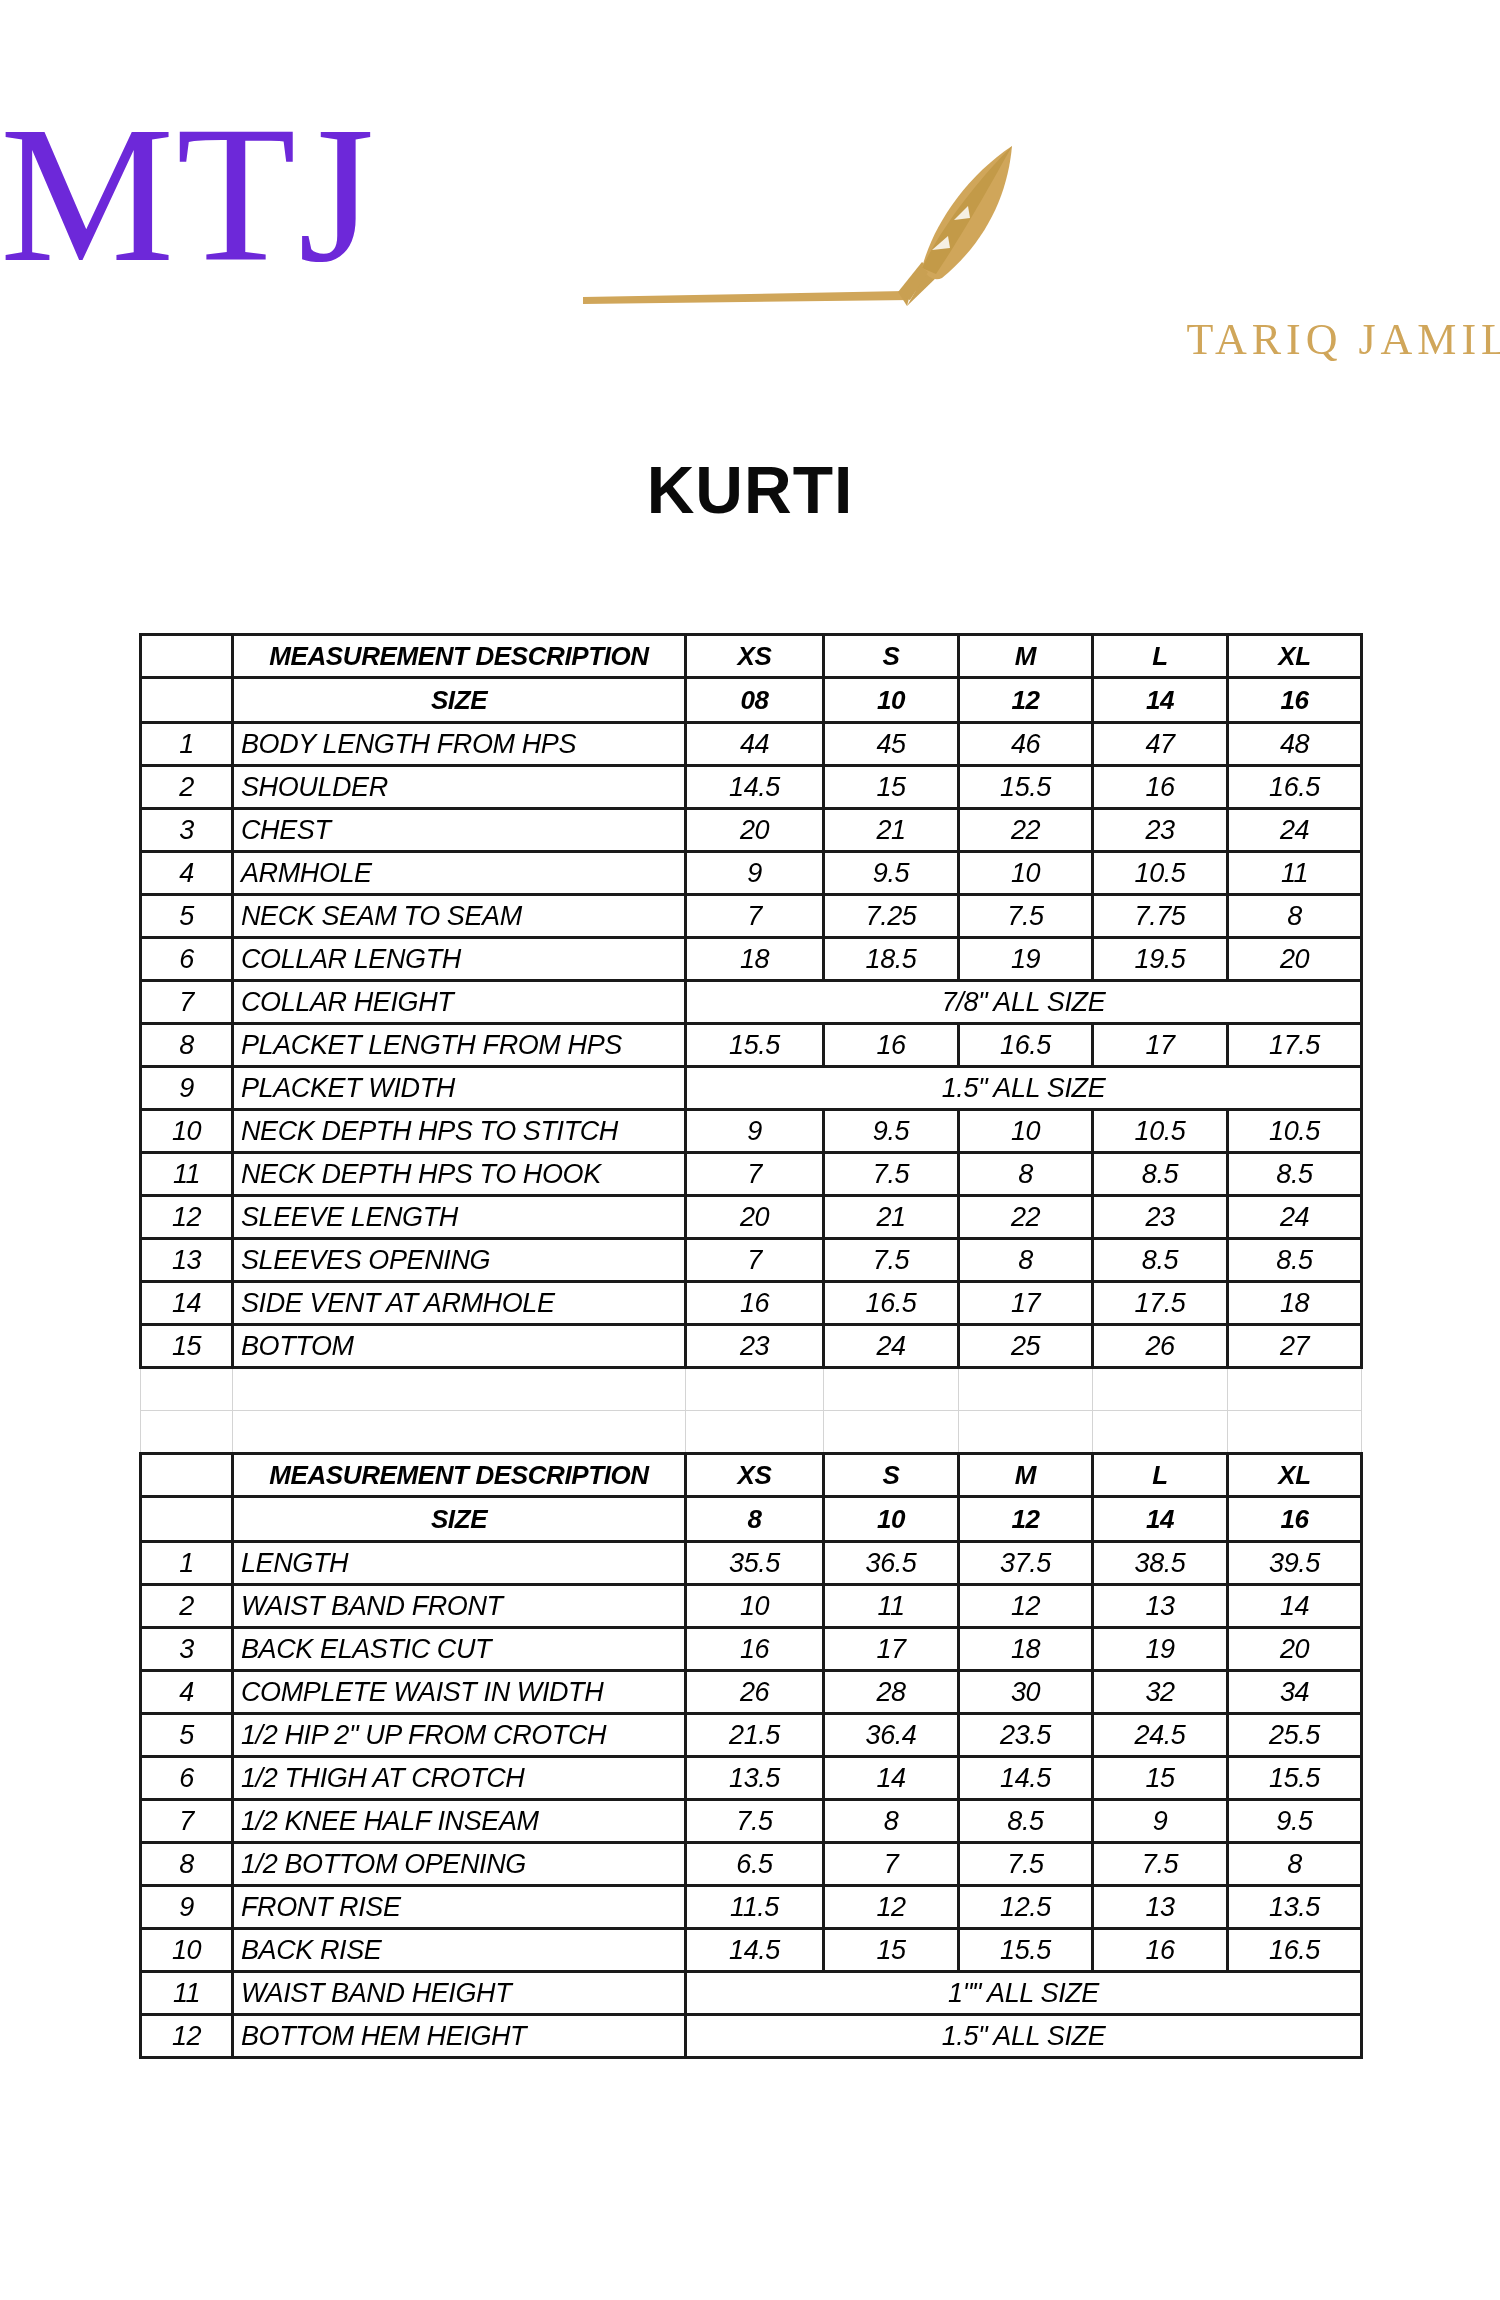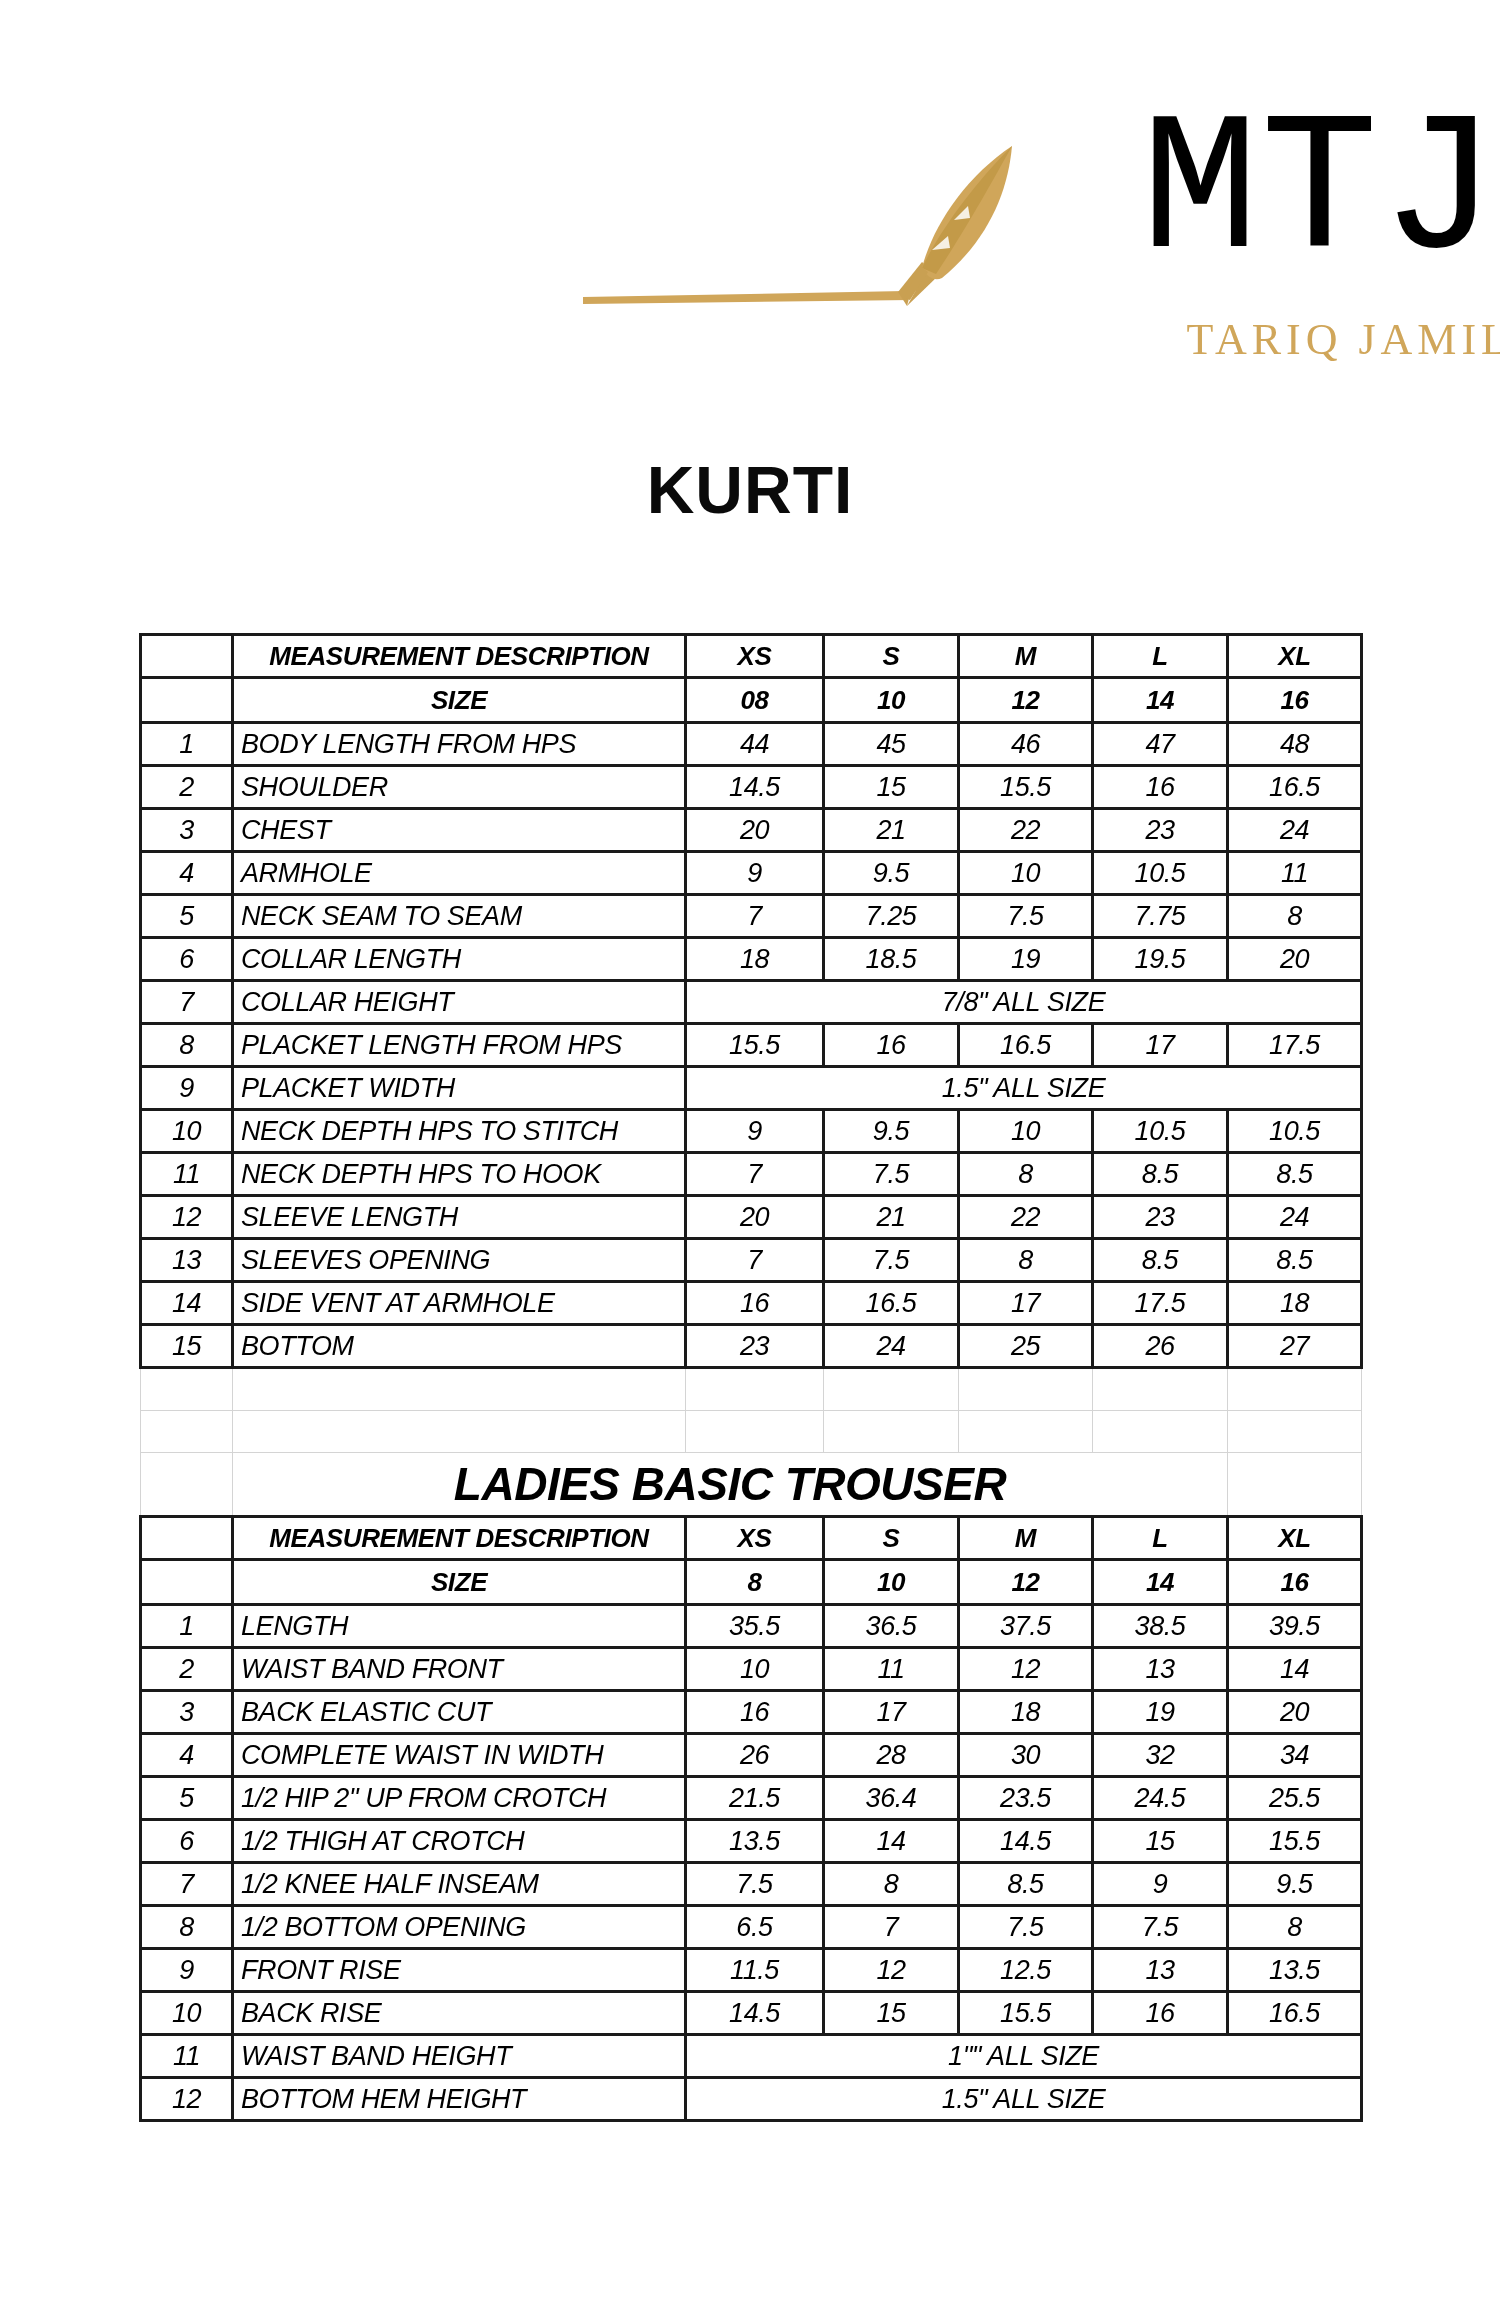--- a/index.html
+++ b/index.html
@@ -4,22 +4,22 @@
 <style>
   html,body { margin:0; padding:0; }
   body {
     width:1500px; height:2300px; position:relative; background:#ffffff;
     font-family:"Liberation Sans", sans-serif; color:#000;
     overflow:hidden;
   }
   
   .monogram {
     position:absolute; top:96px; left:0; width:100%;
-    text-align:right; font-family:Liberation Mono, monospace;
-    font-size:196px; line-height:1; color:#000000; letter-spacing:2px;
+    text-align:left; font-family:Liberation Serif, serif;
+    font-size:196px; line-height:1; color:#6d28d9; letter-spacing:2px;
   }
   .logo-art { position:absolute; left:560px; top:140px; }
   .brand {
     position:absolute; top:314px; left:0; width:100%;
     text-align:right; font-family:"Liberation Serif", serif;
     font-size:44px; letter-spacing:5px; color:#D0A65A;padding-left:13px;
   }
   .page-title {
     position:absolute; top:452px; left:0; width:100%;
     text-align:center; font-size:66px; font-weight:bold; letter-spacing:1px; color:#0a0a0a;
@@ -348,25 +348,20 @@
     <tr class="lightrow">
       <td></td>
         <td></td>
         <td></td>
       <td></td>
         <td></td>
         <td></td>
         <td></td>
     </tr>
 
-    <tr class="titlerow">
-      <td></td>
-      <td class="title" colspan="5">LADIES BASIC TROUSER</td>
-      <td></td>
-    </tr>
 
     <tr class="hdr">
       <td class="num"></td>
       <td>MEASUREMENT DESCRIPTION</td>
 
         <td>XS</td>
 
         <td>S</td>
 
         <td>M</td>

